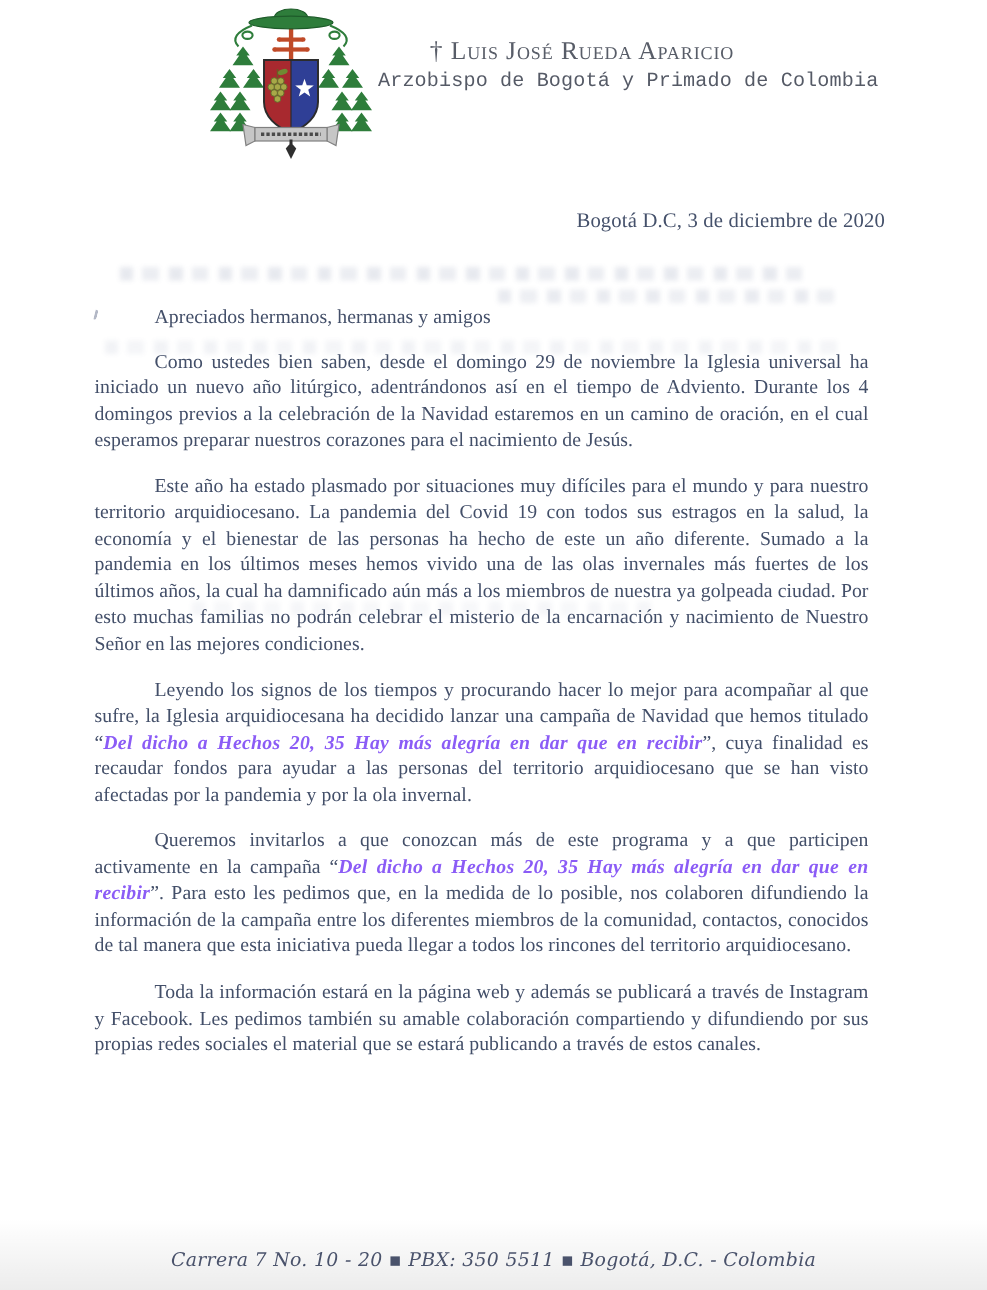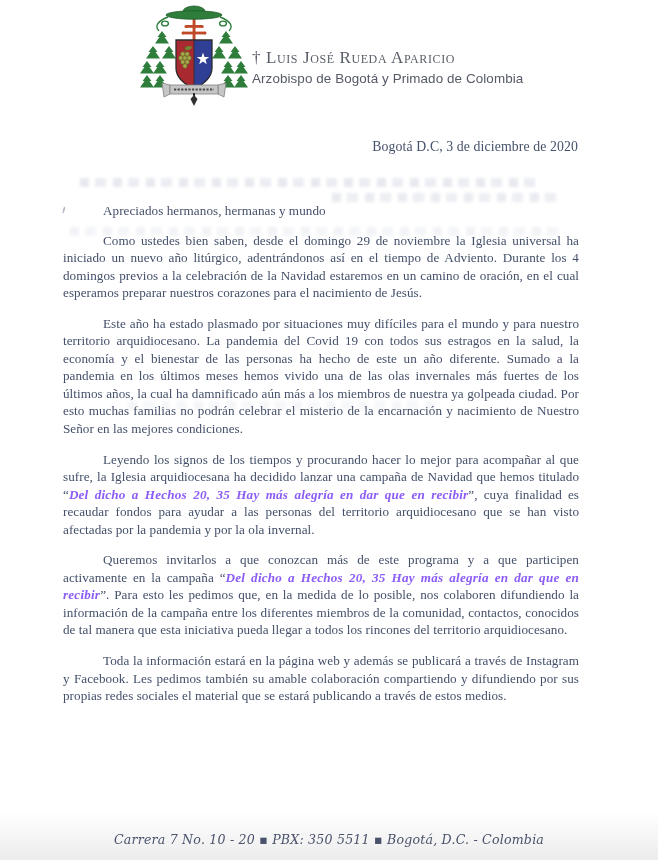--- a/index.html
+++ b/index.html
@@ -14,37 +14,37 @@
     content:"";
     position:absolute;left:0;right:0;bottom:0;height:48px;
     background:linear-gradient(to bottom, rgba(0,0,0,0) 0%, rgba(0,0,0,0.075) 100%);
     pointer-events:none;
   }
 
   
   .crest{position:absolute;left:138px;top:2px;width:112px;height:104px;}
   .head-text{
     position:absolute;left:252px;top:24px;width:272px;
-    color:#5b606c;margin-top:24px;
+    text-align:center;color:#5b606c;
   }
   .head-name{
     font-family:"Liberation Serif", serif;
     font-variant:small-caps;
     font-size:17px;letter-spacing:0.6px;color:#585d68;
     white-space:nowrap;
   }
   .head-sub{
-    font-family:Liberation Sans, sans-serif;
+    font-family:Liberation Mono, monospace;
     font-size:13.4px;letter-spacing:0.1px;color:#54596400;
     color:#555a66;margin-top:3px;white-space:nowrap;
   }
 
   
   .dateline{
-    position:absolute;top:139px;right:80px;
+    position:absolute;top:139px;right:68px;
     font-size:13.8px;color:#45516b;letter-spacing:0.1px;
   }
 
   
   .ghost{
     position:absolute;height:9px;
     background:repeating-linear-gradient(90deg,
       rgba(96,110,148,.38) 0 9px, rgba(96,110,148,0) 9px 15px,
       rgba(96,110,148,.30) 15px 26px, rgba(96,110,148,0) 26px 33px);
     filter:blur(1.7px);
@@ -184,23 +184,23 @@
 
   <div class="dateline">Bogotá D.C, 3 de diciembre de 2020</div>
 
   <div class="ghost ghost-1"></div>
   <div class="ghost ghost-2"></div>
   <div class="ghost ghost-3"></div>
   <div class="ghost ghost-4"></div>
   <div class="scan-mark"></div>
 
   <div class="body">
-    <div class="salutation">Apreciados hermanos, hermanas y mundo</div>
+    <div class="salutation">Apreciados hermanos, hermanas y amigos</div>
     <p><span>Como ustedes bien saben, desde el domingo 29 de noviembre la Iglesia universal ha iniciado un nuevo año litúrgico, adentrándonos así en el tiempo de Adviento. Durante los 4 domingos previos a la celebración de la Navidad estaremos en un camino de oración, en el cual esperamos preparar nuestros corazones para el nacimiento de Jesús.</span></p>
     <p><span>Este año ha estado plasmado por situaciones muy difíciles para el mundo y para nuestro territorio arquidiocesano. La pandemia del Covid 19 con todos sus estragos en la salud, la economía y el bienestar de las personas ha hecho de este un año diferente. Sumado a la pandemia en los últimos meses hemos vivido una de las olas invernales más fuertes de los últimos años, la cual ha damnificado aún más a los miembros de nuestra ya golpeada ciudad. Por esto muchas familias no podrán celebrar el misterio de la encarnación y nacimiento de Nuestro Señor en las mejores condiciones.</span></p>
     <p><span>Leyendo los signos de los tiempos y procurando hacer lo mejor para acompañar al que sufre, la Iglesia arquidiocesana ha decidido lanzar una campaña de Navidad que hemos titulado “</span><span class="seg-bold">Del dicho a Hechos 20, 35 Hay más alegría en dar que en recibir</span><span>”, cuya finalidad es recaudar fondos para ayudar a las personas del territorio arquidiocesano que se han visto afectadas por la pandemia y por la ola invernal.</span></p>
     <p><span>Queremos invitarlos a que conozcan más de este programa y a que participen activamente en la campaña “</span><span class="seg-bold">Del dicho a Hechos 20, 35 Hay más alegría en dar que en recibir</span><span>”. Para esto les pedimos que, en la medida de lo posible, nos colaboren difundiendo la información de la campaña entre los diferentes miembros de la comunidad, contactos, conocidos de tal manera que esta iniciativa pueda llegar a todos los rincones del territorio arquidiocesano.</span></p>
-    <p><span>Toda la información estará en la página web y además se publicará a través de Instagram y Facebook. Les pedimos también su amable colaboración compartiendo y difundiendo por sus propias redes sociales el material que se estará publicando a través de estos medios.</span></p>
+    <p><span>Toda la información estará en la página web y además se publicará a través de Instagram y Facebook. Les pedimos también su amable colaboración compartiendo y difundiendo por sus propias redes sociales el material que se estará publicando a través de estos canales.</span></p>
   </div>
 
   <div class="footer">Carrera 7 No. 10 - 20 ▪ PBX: 350 5511 ▪ Bogotá, D.C. - Colombia</div>
 
 </div>
 
 </body></html>

